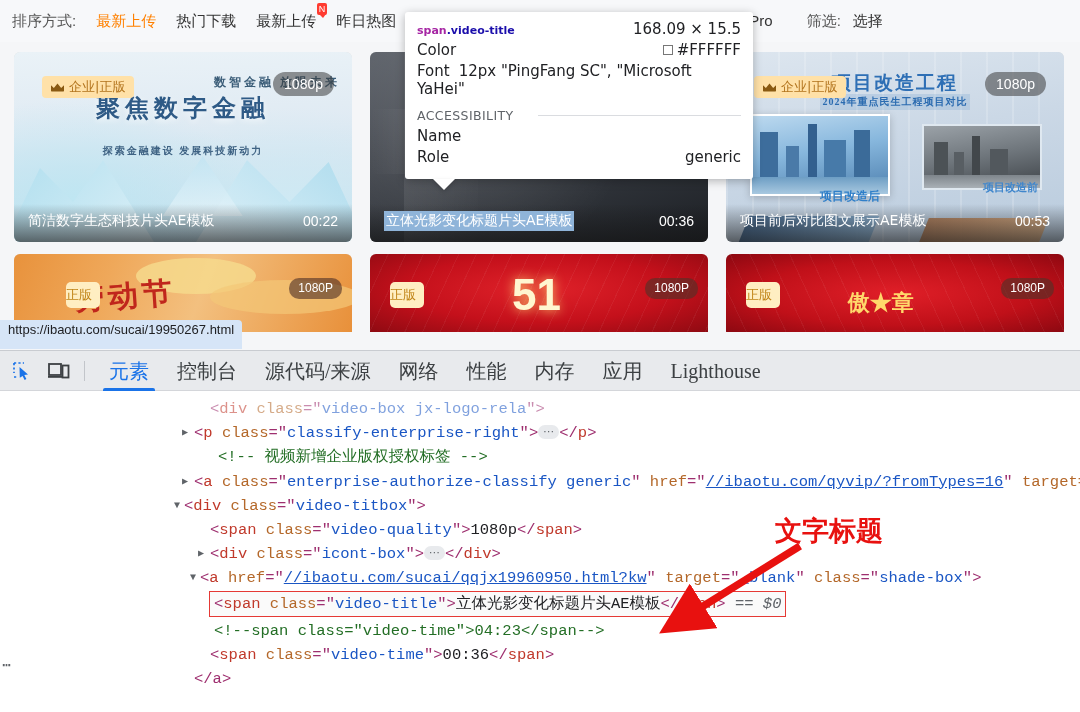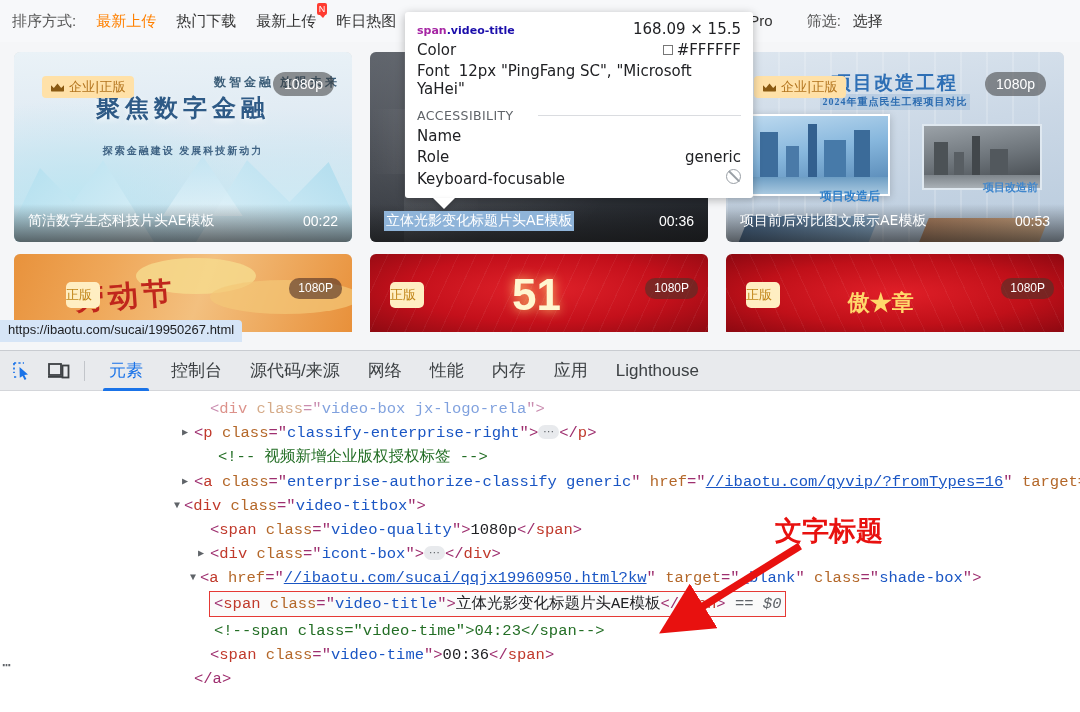--- a/index.html
+++ b/index.html
@@ -141,21 +141,21 @@
   .vtitle.selected { background: #8fb4d9; color: #ffffff; padding: 1px 2px; }
   .vtime {
     color: #fff; font-size: 14px;
     font-family: "Liberation Sans", sans-serif;
   }
 
   
   .urlbar {
     position: absolute; left: 0; top: 320px;
     background: #d6e5f7; color: #202124;
-    font-size: 13px; line-height: 20px; height: 22px;
+    font-size: 13px; line-height: 20px; height: 29px;
     padding: 0 8px; border-radius: 0 4px 0 0;
     font-family: "Liberation Sans", sans-serif;
     z-index: 40; white-space: nowrap;
   }
 
   
   .tip {
     position: absolute; left: 405px; top: 12px; width: 348px;
     background: #fff; border-radius: 3px;
     box-shadow: 0 2px 10px rgba(0,0,0,.28);
@@ -202,23 +202,23 @@
     background: #ffffff; border-top: 1px solid #c9ccd1;
   }
   .dt-tabs {
     height: 40px; background: #e8eaed;
     display: flex; align-items: center; position: relative;
     border-bottom: 1px solid #d4d6da;
   }
   .dt-icon { width: 28px; height: 28px; margin-left: 8px; position: relative; cursor: pointer; }
   .dt-sep { width: 1px; height: 20px; background: #c2c5ca; margin: 0 10px 0 12px; }
   .dt-tab {
-    font-size: 17px; color: #3c4043; padding: 0 14px; height: 40px;
+    font-size: 20px; color: #3c4043; padding: 0 14px; height: 40px;
     line-height: 40px; cursor: pointer; position: relative;
-    font-family: Liberation Sans, sans-serif;
+    font-family: Liberation Serif, serif;
   }
   .dt-tab.active { color: #1a73e8; }
   .dt-tab.active::after {
     content: ""; position: absolute; left: 8px; right: 8px; bottom: 0;
     height: 3px; background: #1a73e8; border-radius: 2px 2px 0 0;
   }
 
   
   .dom {
     position: relative; padding: 6px 0 0 0; height: 322px; overflow: hidden;
@@ -407,24 +407,20 @@
       <span>ACCESSIBILITY</span>
       <span class="ln"></span>
     </div>
     <div class="tip-row">
       <span class="tip-k">Name</span>
       <span class="tip-v"></span>
     </div>
     <div class="tip-row">
       <span class="tip-k">Role</span>
       <span class="tip-v">generic</span>
-    </div>
-    <div class="tip-row" style="margin-bottom:0">
-      <span class="tip-k">Keyboard-focusable</span>
-      <span class="no-sign"></span>
     </div>
   </div>
 
   <div class="devtools">
 
     <div class="dt-tabs">
       <span class="dt-icon">
         <svg width="28" height="28" viewBox="0 0 28 28">
           <g stroke="#1a73e8" stroke-width="1.7" fill="none" stroke-dasharray="2.2 2.2">
             <path d="M6 6 H16 M6 6 V16 M6 20 H10"></path>

